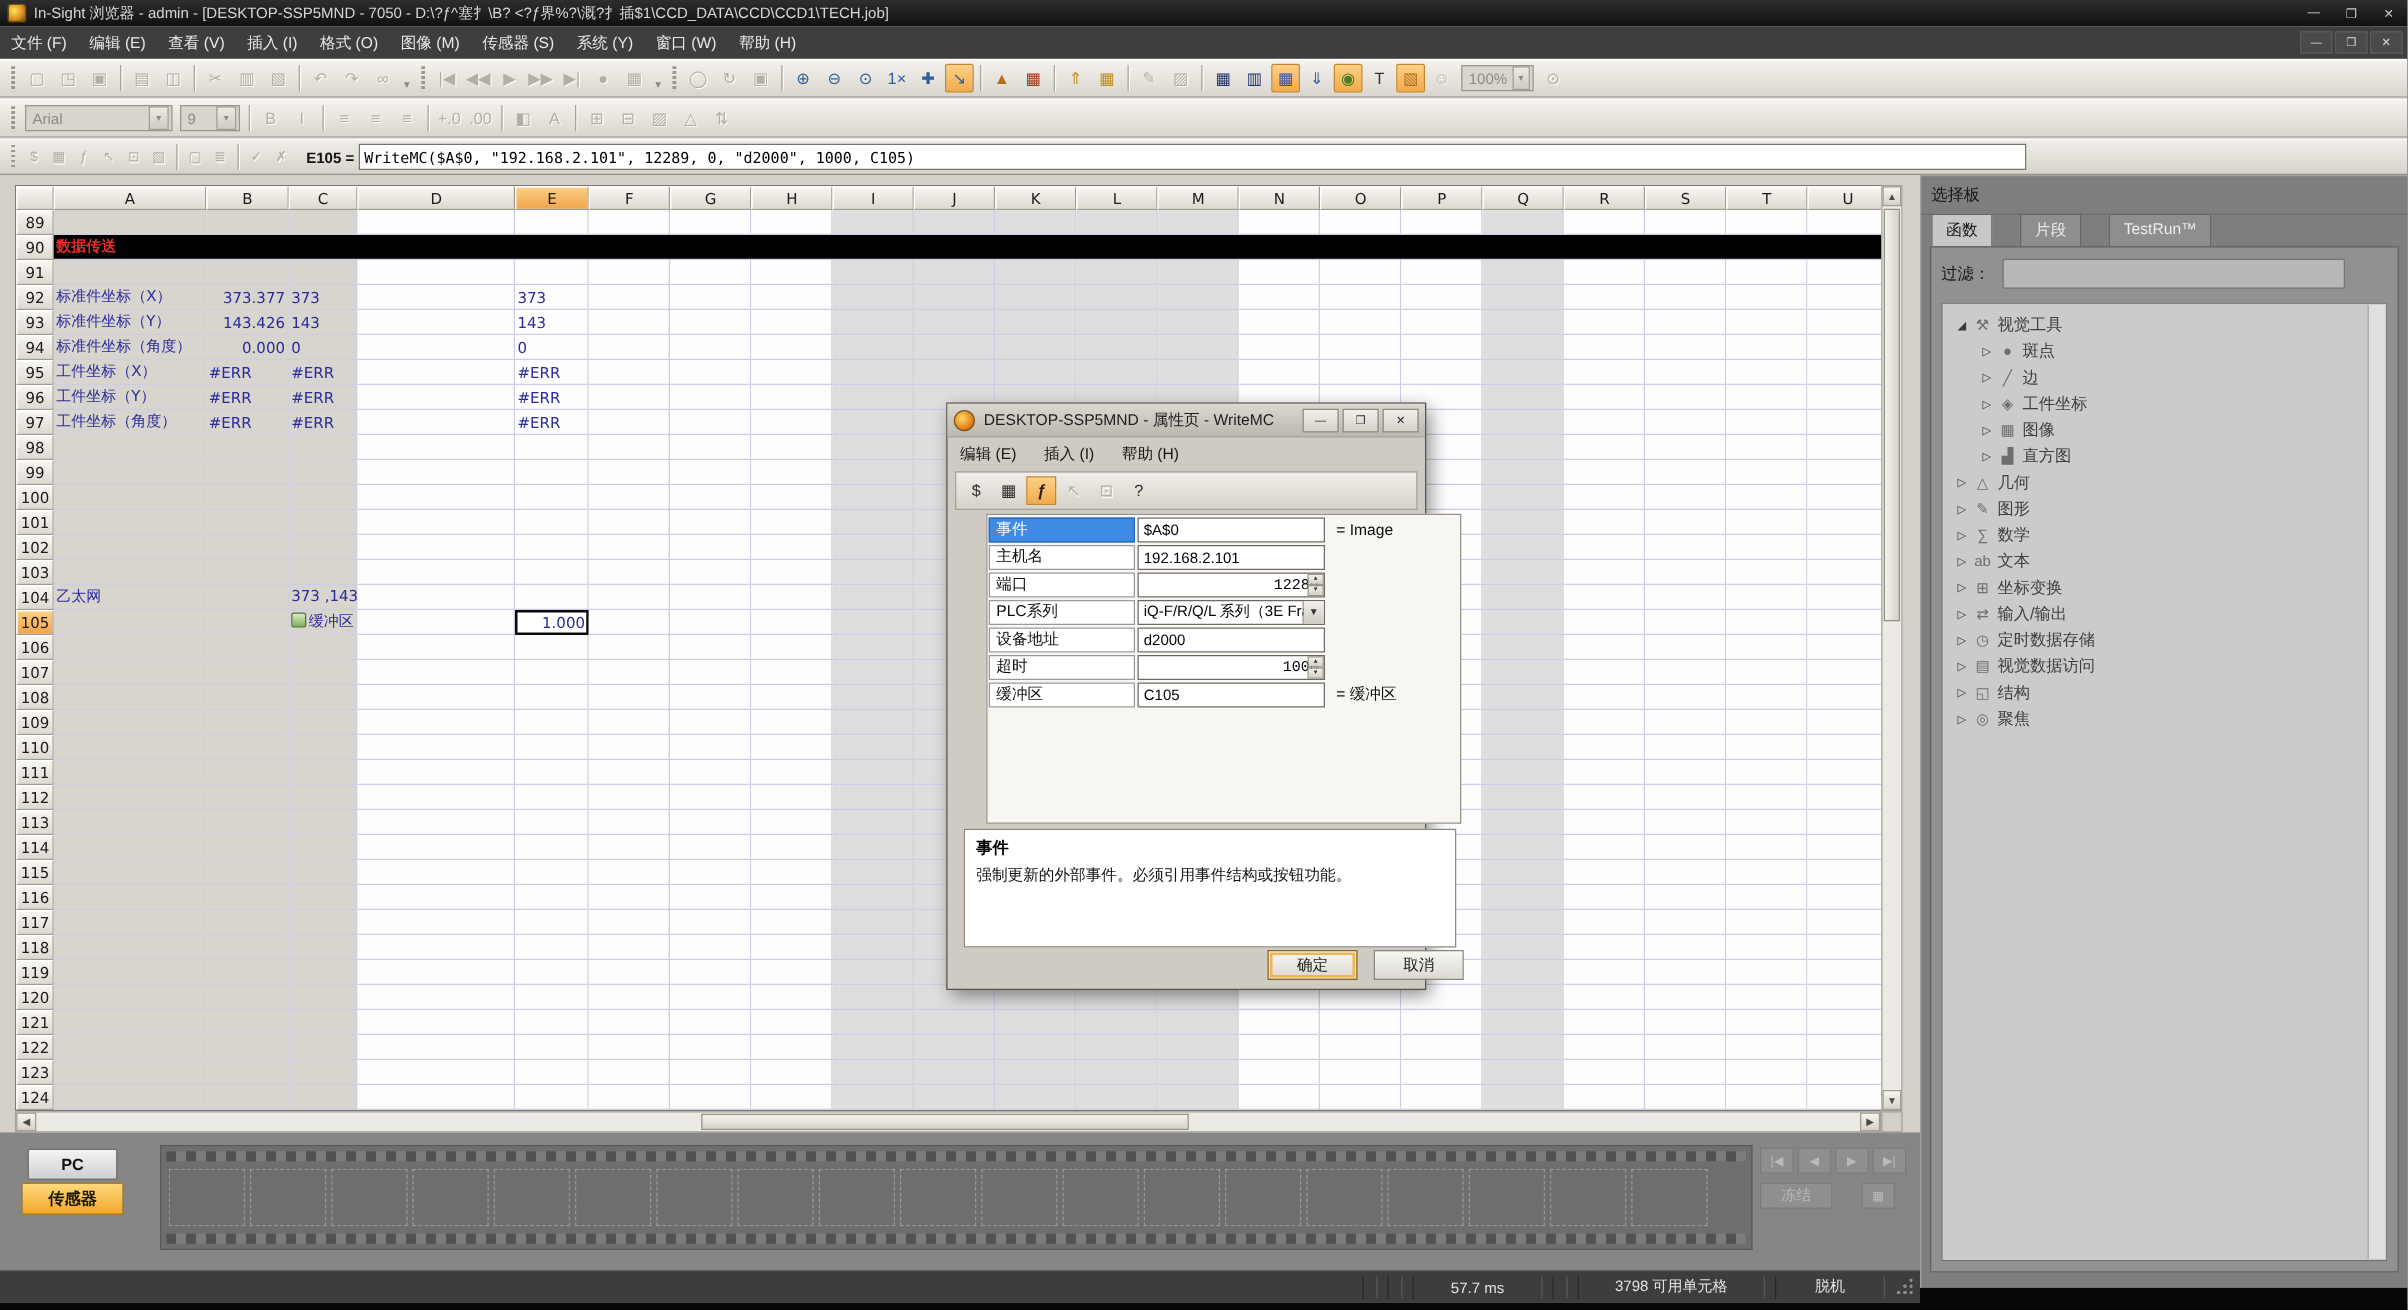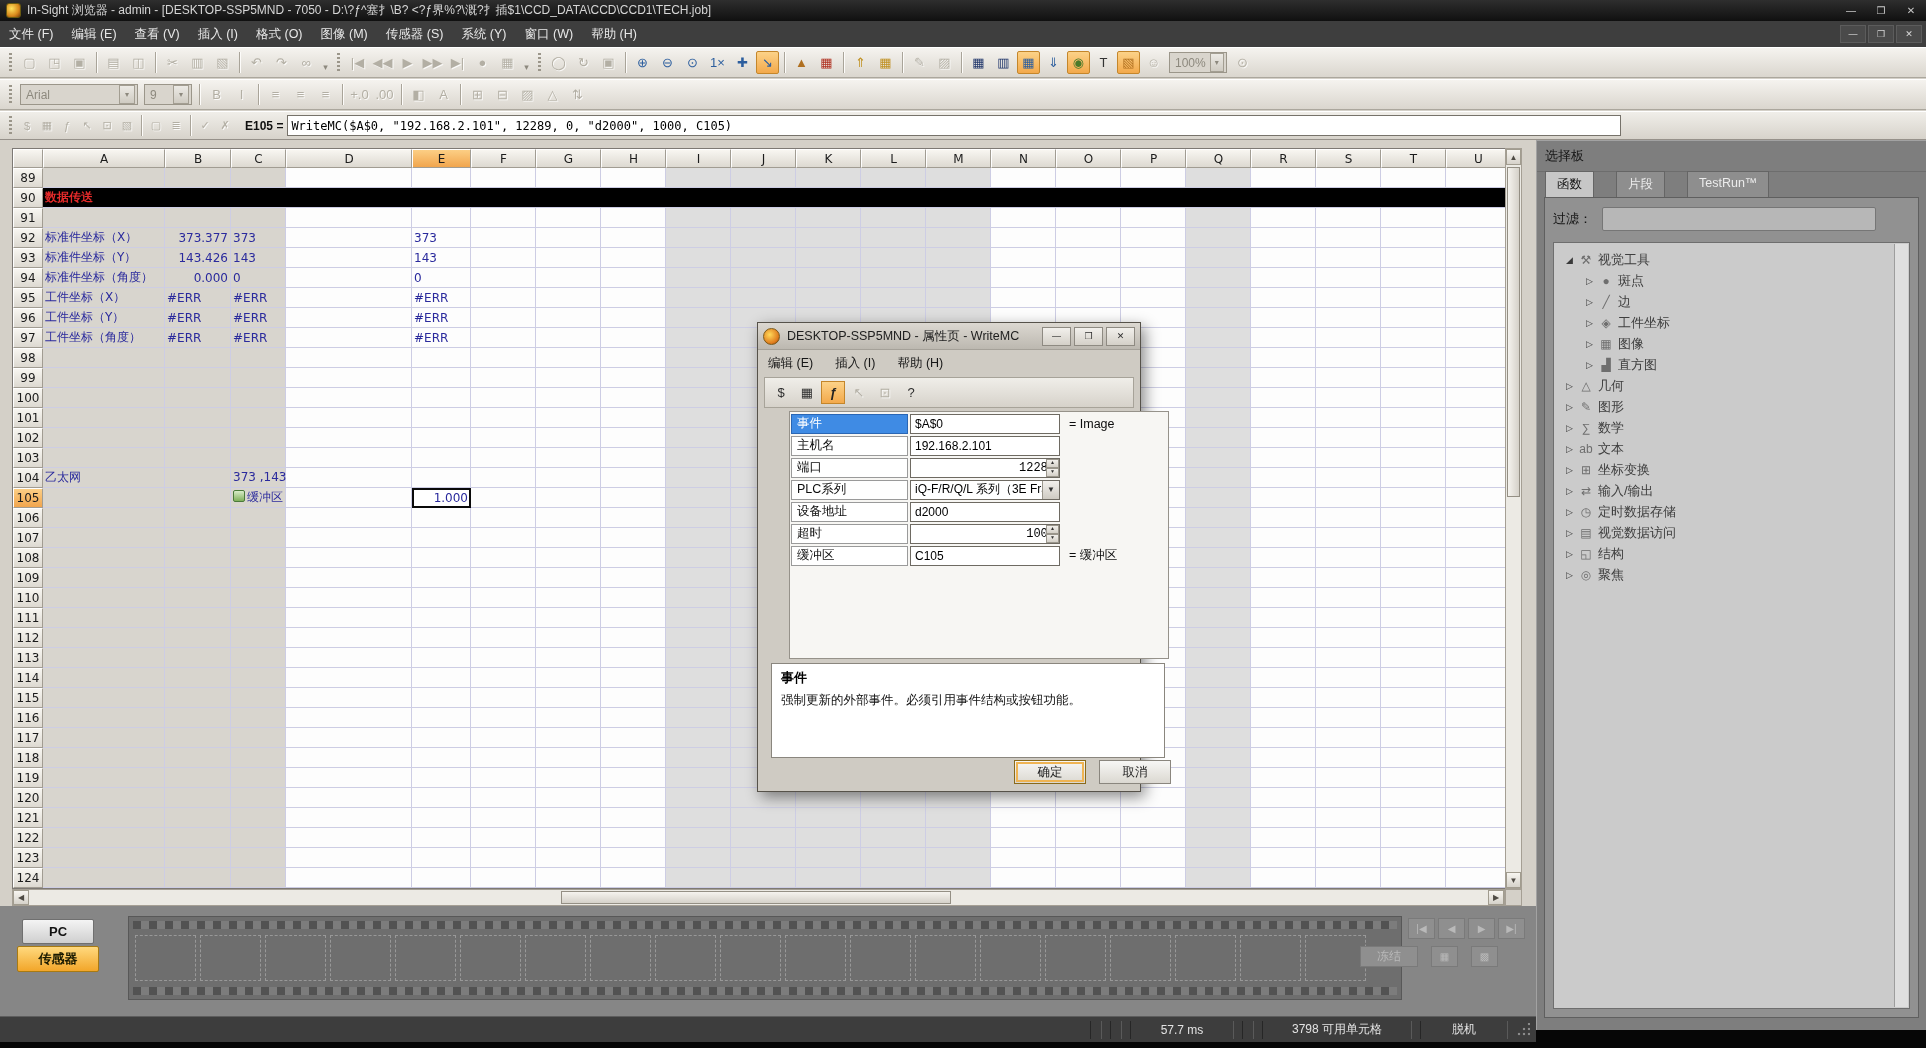--- a/index.html
+++ b/index.html
@@ -74,21 +74,21 @@
           border:1px solid #6f6f6f;border-radius:2px;font-weight:bold;font-size:13px;color:#111;
           display:flex;align-items:center;justify-content:center;}
   .sensor-btn{position:absolute;left:17px;top:40px;width:80px;height:24px;background:linear-gradient(#ffd97e,#f2a62a);
           border:1px solid #a87a12;border-radius:2px;font-weight:bold;font-size:13px;color:#1a1a00;
           display:flex;align-items:center;justify-content:center;}
   .strip{position:absolute;left:128px;top:10px;width:1274px;height:84px;background:#6e6e6e;border:1px solid #585858;box-sizing:border-box;}
   .sprockets{position:absolute;left:4px;right:4px;height:8px;background:repeating-linear-gradient(90deg,#525252 0 8px,#7c7c7c 8px 16px);}
   .frames{position:absolute;left:6px;top:18px;right:6px;bottom:18px;display:flex;gap:4px;overflow:hidden;}
   .frame{width:61px;flex:none;border:1px dashed #989898;box-sizing:border-box;}
   .navrow{position:absolute;left:1408px;top:12px;display:flex;gap:3px;}
-  .toolrow{position:absolute;left:1360px;top:40px;display:flex;gap:7px;}
+  .toolrow{position:absolute;left:1408px;top:40px;display:flex;gap:17px;}
   .gbtn{height:21px;background:#8f8f8f;border:1px solid #7a7a7a;color:#b9b9b9;font-size:10px;
         display:flex;align-items:center;justify-content:center;box-sizing:border-box;}
   
   .statusbar{position:absolute;left:0;top:1016px;width:1536px;height:26px;background:#3d3d3d;border-top:1px solid #5d5d5d;
              display:flex;align-items:center;justify-content:flex-end;color:#e3e3e3;font-size:12px;padding-right:6px;box-sizing:border-box;}
   .sseg{height:18px;border-left:1px solid #262626;border-right:1px solid #5a5a5a;display:flex;align-items:center;
         justify-content:center;margin-left:8px;box-sizing:border-box;}
   .grip{width:14px;height:14px;margin-left:8px;background:
         radial-gradient(circle at 3px 11px,#8a8a8a 1.3px,transparent 1.6px),
         radial-gradient(circle at 8px 11px,#8a8a8a 1.3px,transparent 1.6px),

